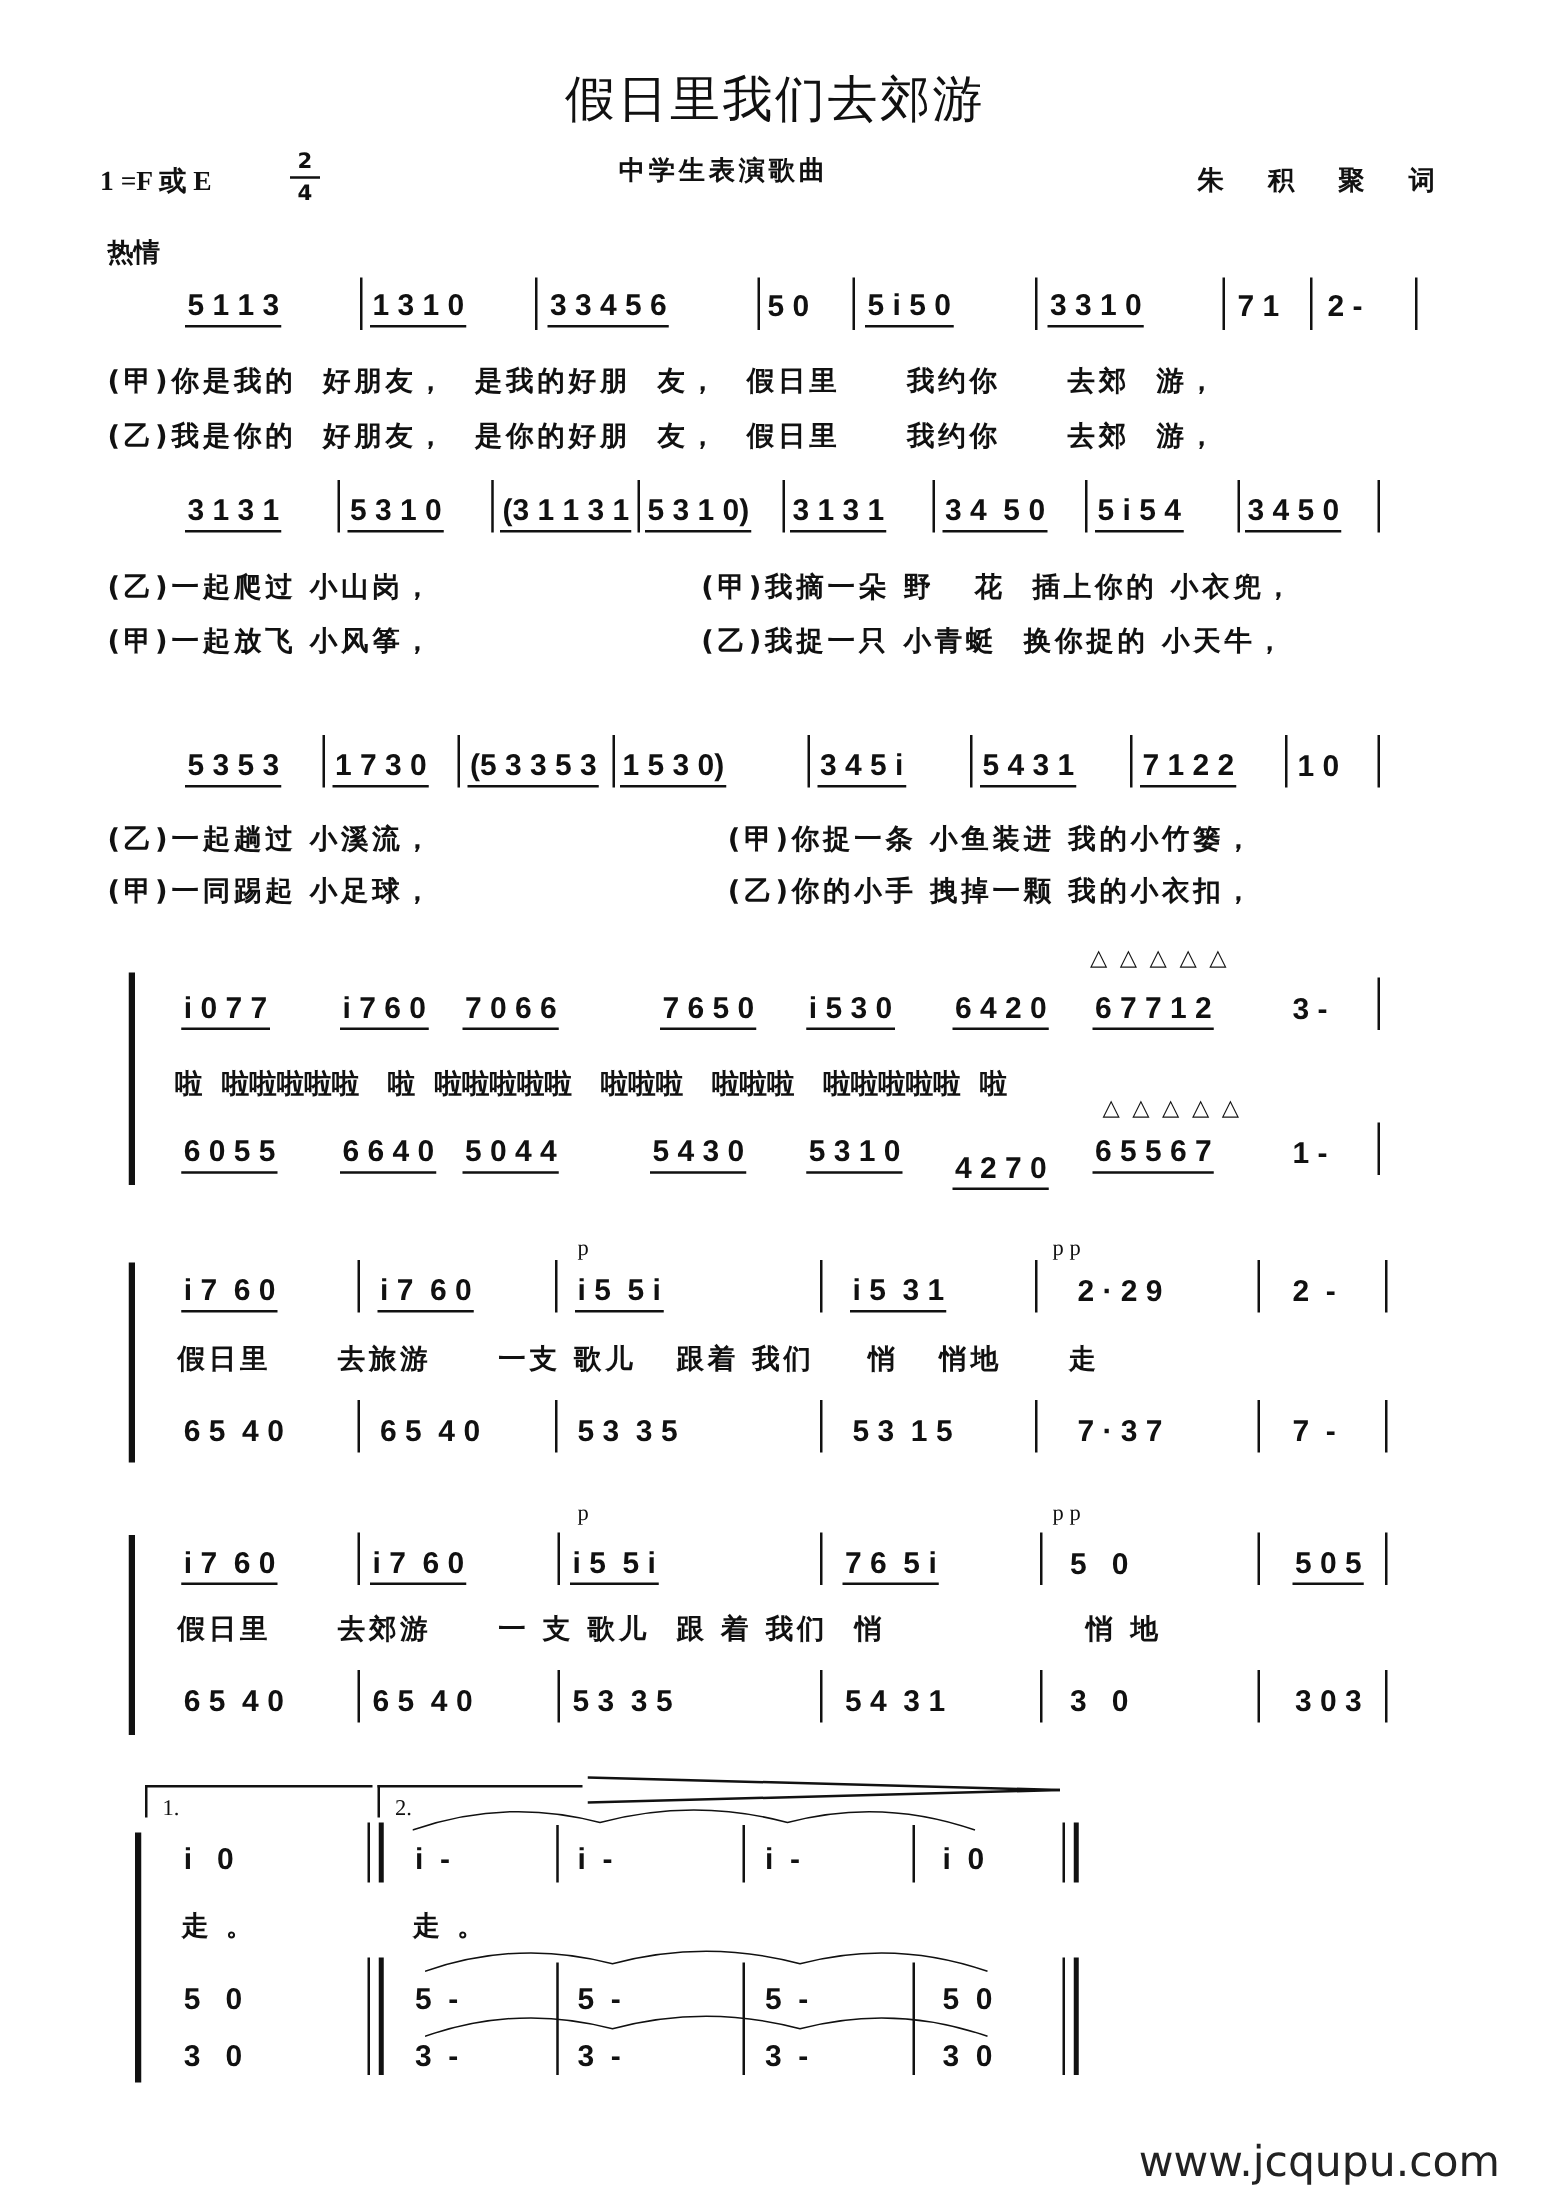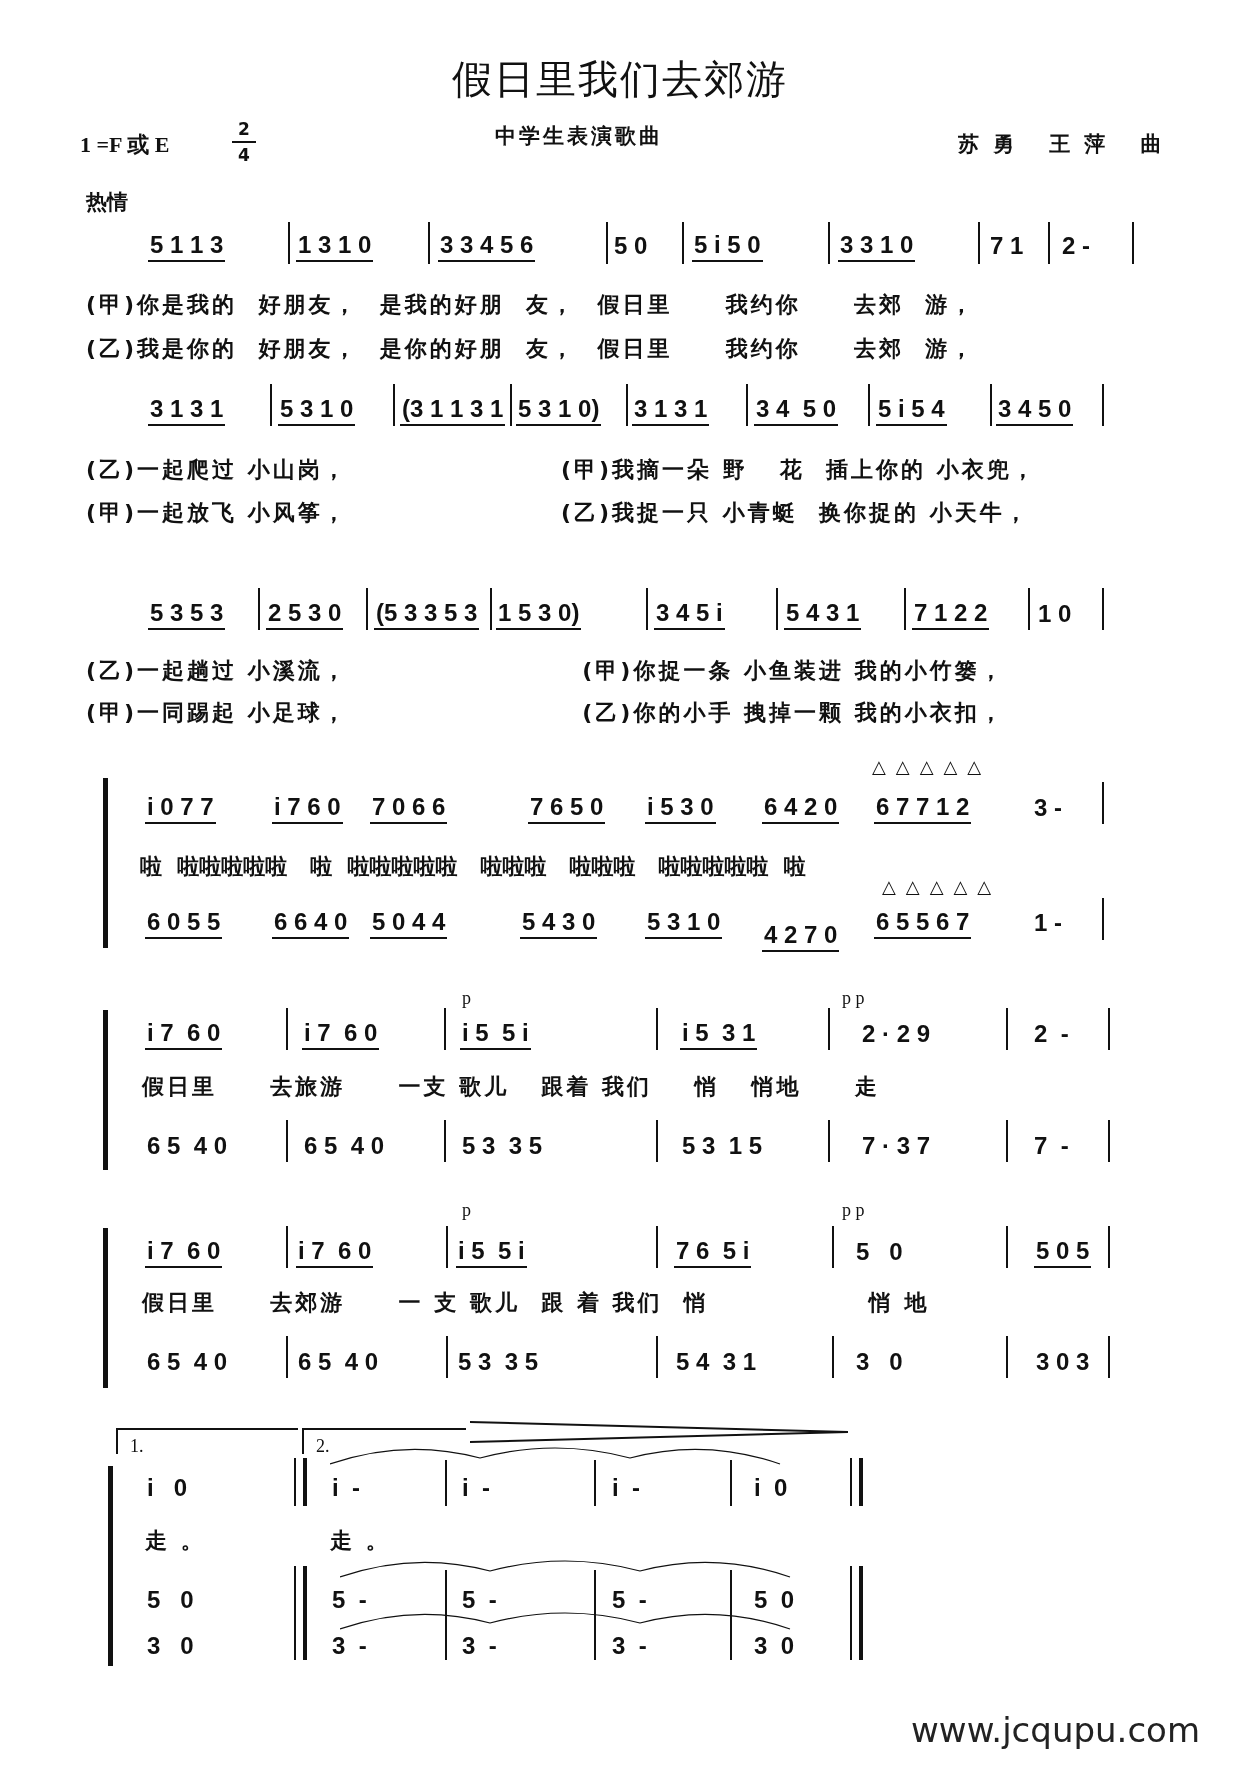--- a/index.html
+++ b/index.html
@@ -33,21 +33,21 @@
 
 <div class="abs title">假日里我们去郊游</div>
 <div class="abs key">1 =F 或 E</div>
 <div class="abs ts">
   <div>2</div>
   <div class="bar"></div>
   <div>4</div>
 </div>
 <div class="abs subtitle">中学生表演歌曲</div>
 <div class="abs credits">
-  <div>苏勇 王萍 曲</div>
+  <div>朱 积 聚 词</div>
 </div>
 <div class="abs tempo">热情</div>
 
 <div>
   <div class="measure notes" style="left:148px;top:228px;"><span>5 1 1 3</span></div>
   <div class="barline" style="left:288px;top:222px;height:42px;"></div>
   <div class="measure notes" style="left:296px;top:228px;"><span>1 3 1 0</span></div>
   <div class="barline" style="left:428px;top:222px;height:42px;"></div>
   <div class="measure notes" style="left:438px;top:228px;"><span>3 3 4 5 6</span></div>
   <div class="barline" style="left:606px;top:222px;height:42px;"></div>
@@ -82,21 +82,21 @@
   <div class="barline" style="left:990px;top:384px;height:42px;"></div>
   <div class="measure notes" style="left:996px;top:392px;"><span>3 4 5 0</span></div>
   <div class="barline" style="left:1102px;top:384px;height:42px;"></div>
   <div class="lyric" style="left:86px;top:455px;">(乙)一起爬过 小山岗，                    (甲)我摘一朵 野   花  插上你的 小衣兜，</div>
   <div class="lyric" style="left:86px;top:498px;">(甲)一起放飞 小风筝，                    (乙)我捉一只 小青蜓  换你捉的 小天牛，</div>
 </div>
 
 <div>
   <div class="measure notes" style="left:148px;top:596px;"><span>5 3 5 3</span></div>
   <div class="barline" style="left:258px;top:588px;height:42px;"></div>
-  <div class="measure notes" style="left:266px;top:596px;"><span>2 5 3 0</span></div>
+  <div class="measure notes" style="left:266px;top:596px;"><span>1 7 3 0</span></div>
   <div class="barline" style="left:366px;top:588px;height:42px;"></div>
   <div class="measure notes" style="left:374px;top:596px;"><span>(5 3 3 5 3</span></div>
   <div class="barline" style="left:490px;top:588px;height:42px;"></div>
   <div class="measure notes" style="left:496px;top:596px;"><span>1 5 3 0)</span></div>
   <div class="barline" style="left:646px;top:588px;height:42px;"></div>
   <div class="measure notes" style="left:654px;top:596px;"><span>3 4 5 i</span></div>
   <div class="barline" style="left:776px;top:588px;height:42px;"></div>
   <div class="measure notes" style="left:784px;top:596px;"><span>5 4 3 1</span></div>
   <div class="barline" style="left:904px;top:588px;height:42px;"></div>
   <div class="measure notes" style="left:912px;top:596px;"><span>7 1 2 2</span></div>

